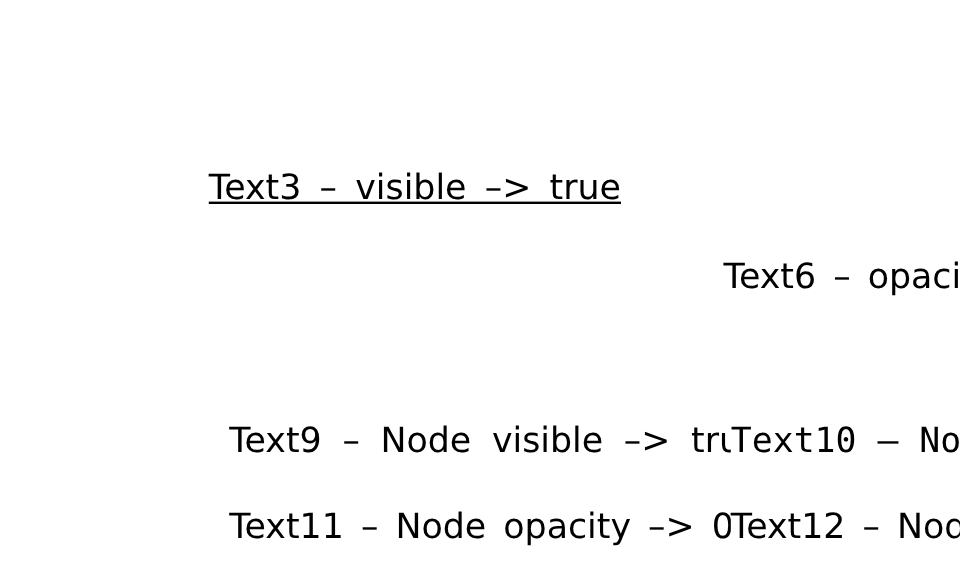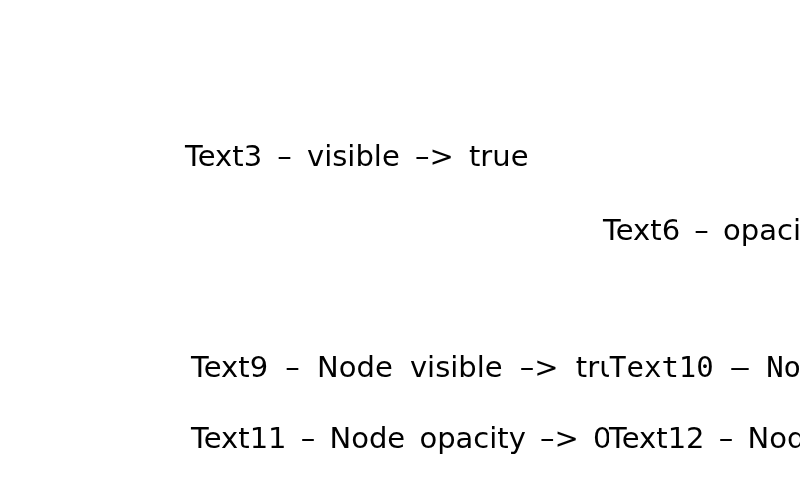--- a/index.html
+++ b/index.html
@@ -15,21 +15,21 @@
   }
   .txt {
     position: absolute;
     font-family: "DejaVu Sans", sans-serif;
     font-size: 29px;
     line-height: 34px;
     color: #000000;
     white-space: pre;
   }
   
-  .t3  { left: 185px; top: 139px; word-spacing: 6px; }
+  .t3  { left: 174px; top: 139px; word-spacing: 6px; text-decoration: underline; }
   .t6  { left: 603px; top: 213px; word-spacing: 5px; }
   .t9  { left: 191px; top: 350px; word-spacing: 8px; z-index: 1; }
   .t11 { left: 191px; top: 421px; word-spacing: 5px; z-index: 1; }
   
   .overlay {
     background: #ffffff;
     z-index: 2;
     height: 40px;
     width: 191px;   
   }

